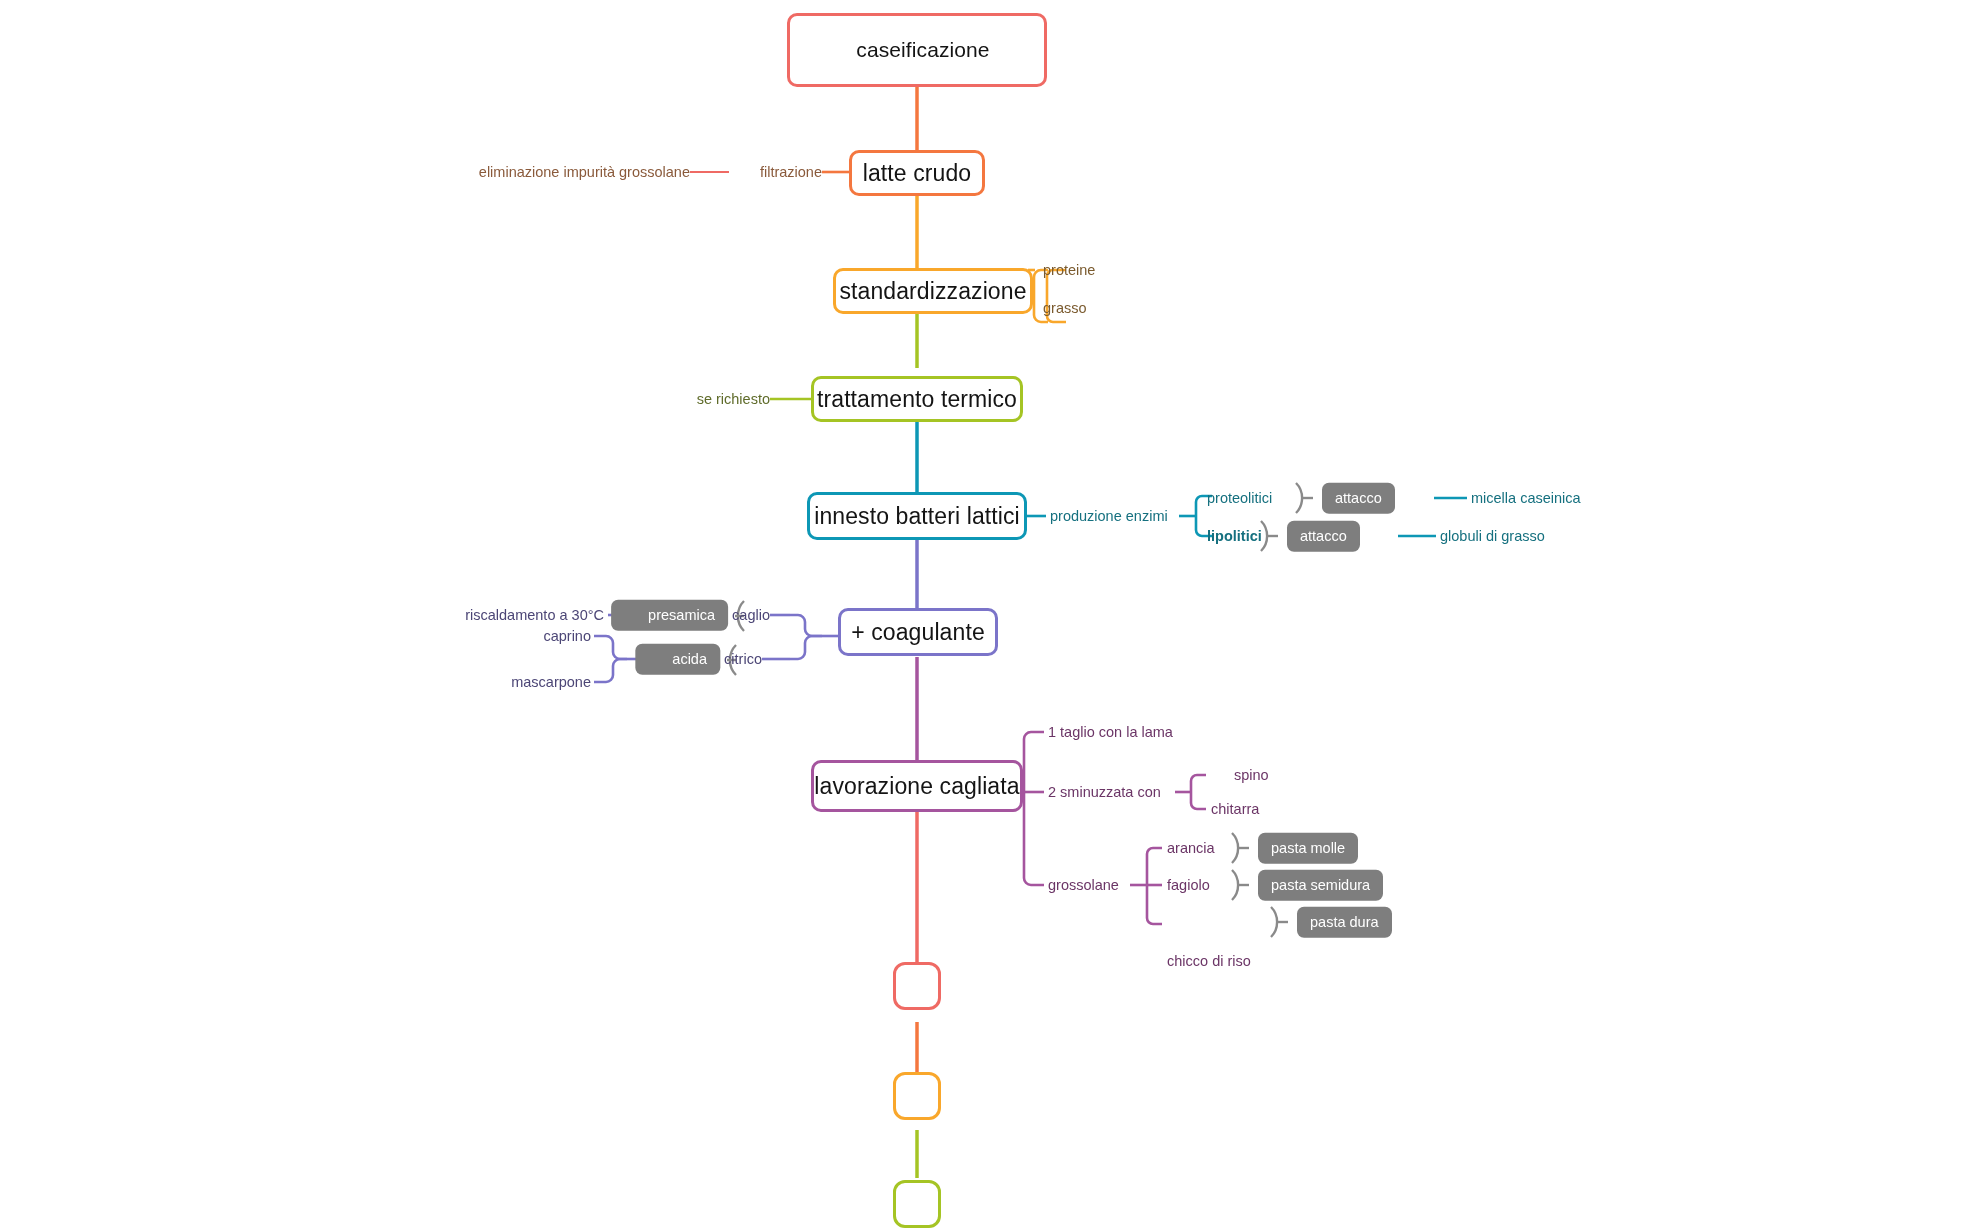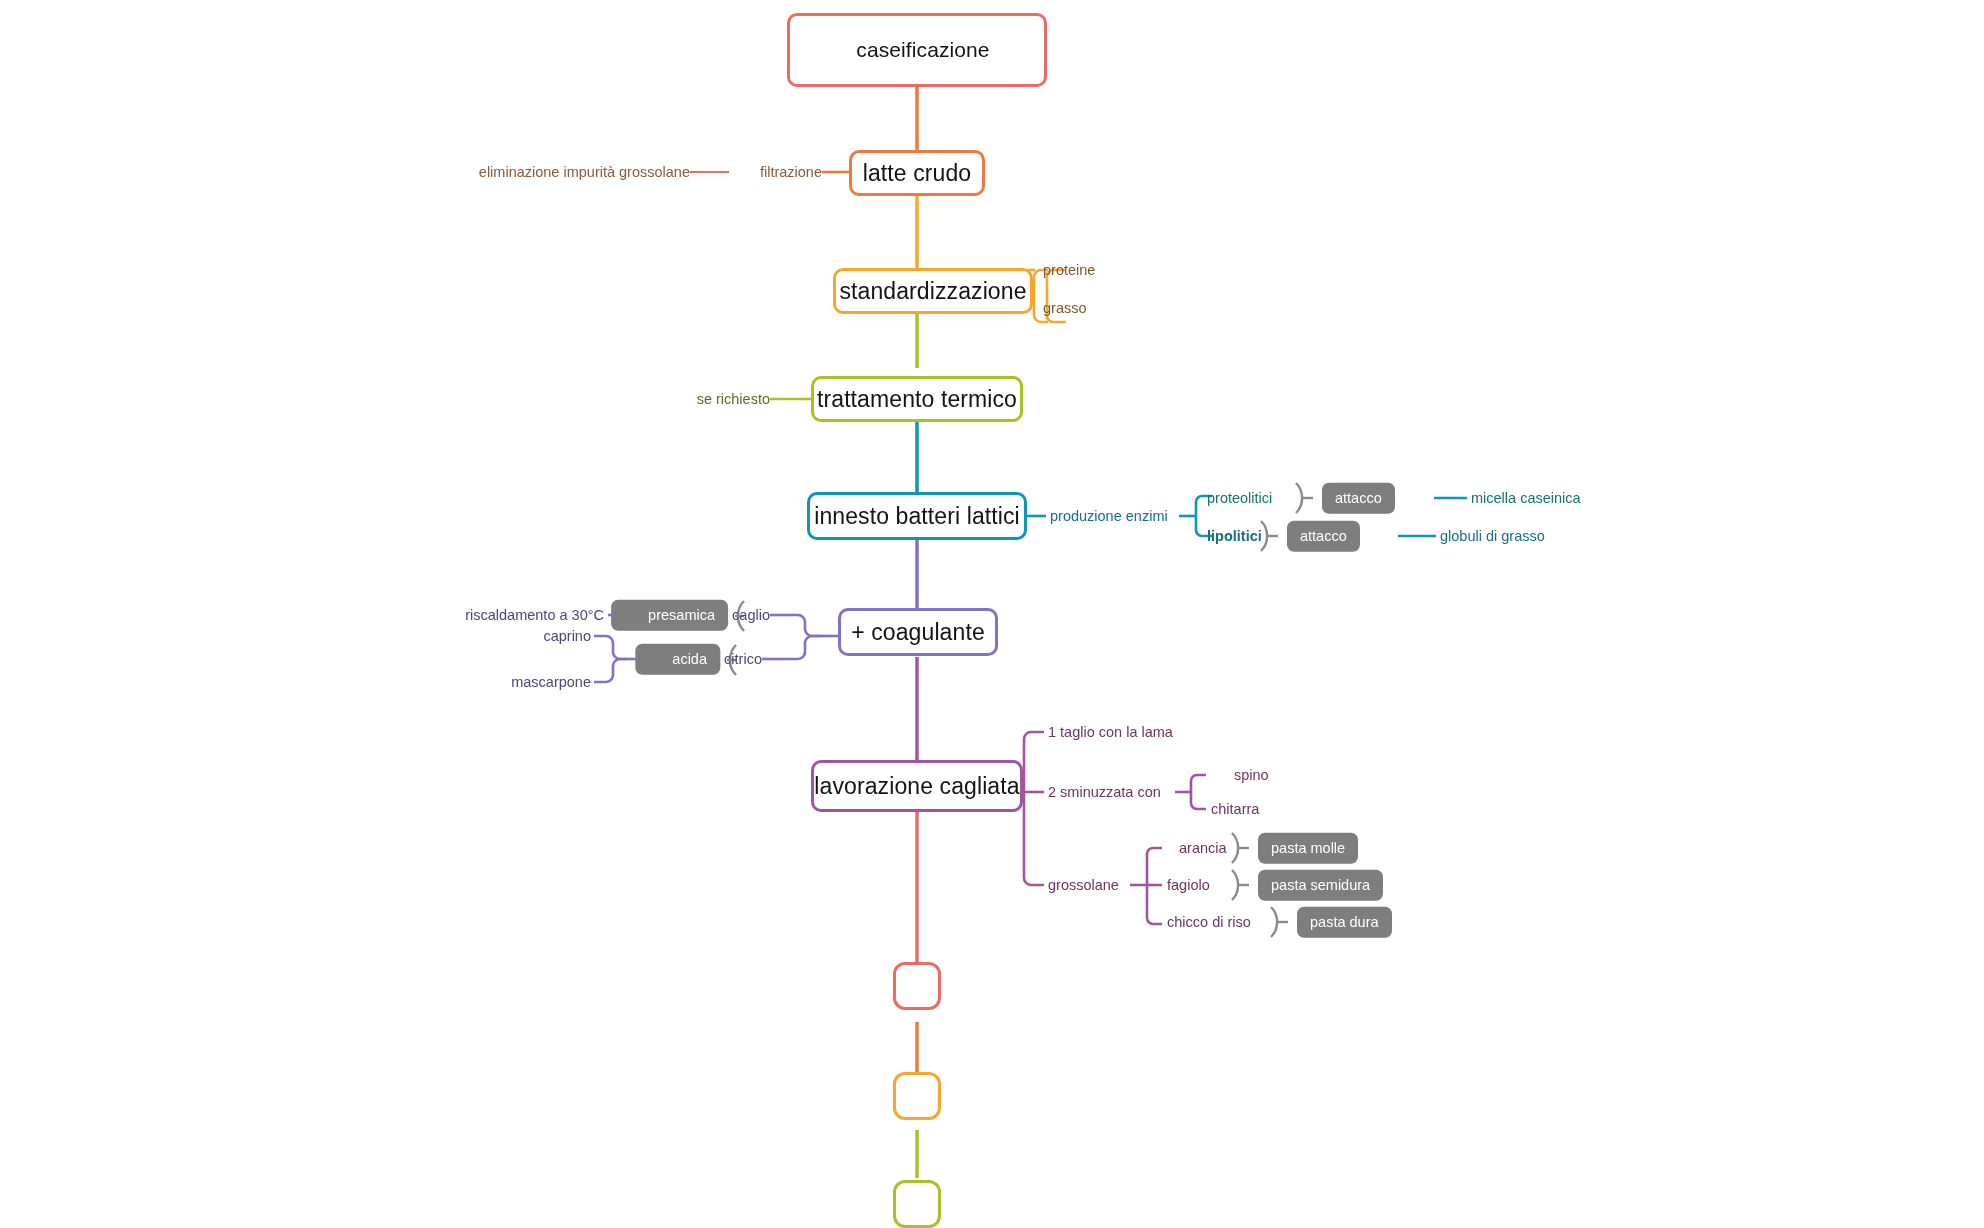--- a/index.html
+++ b/index.html
@@ -224,27 +224,27 @@
   </div>
   <div class="lab l" style="left:1211px;top:775px;color:#6b3566;margin-left:23px;">
     <span>spino</span>
   </div>
   <div class="lab l" style="left:1211px;top:809px;color:#6b3566;">
     <span>chitarra</span>
   </div>
   <div class="lab l" style="left:1048px;top:885px;color:#6b3566;">
     <span>grossolane</span>
   </div>
-  <div class="lab l" style="left:1167px;top:848px;color:#6b3566;margin-left:12px;">
+  <div class="lab l" style="left:1167px;top:848px;color:#6b3566;">
     <span>arancia</span>
   </div>
   <div class="lab l" style="left:1167px;top:885px;color:#6b3566;">
     <span>fagiolo</span>
   </div>
-  <div class="lab l" style="left:1167px;top:922px;color:#6b3566;text-align:right;">
+  <div class="lab l" style="left:1167px;top:961px;color:#6b3566;text-align:right;">
     <span>chicco di riso</span>
   </div>
   <div class="pill" style="left:1258px;top:848px;">
     <span>pasta molle</span>
   </div>
   <div class="pill" style="left:1258px;top:885px;">
     <span>pasta semidura</span>
   </div>
   <div class="pill" style="left:1297px;top:922px;">
     <span>pasta dura</span>

